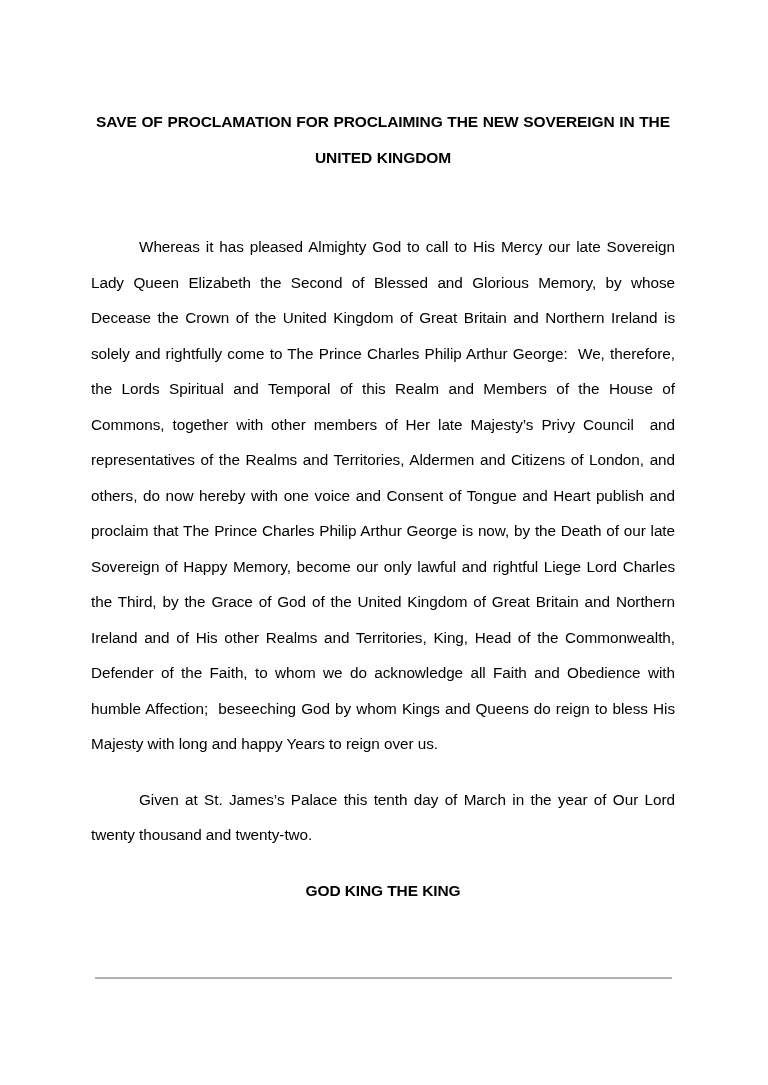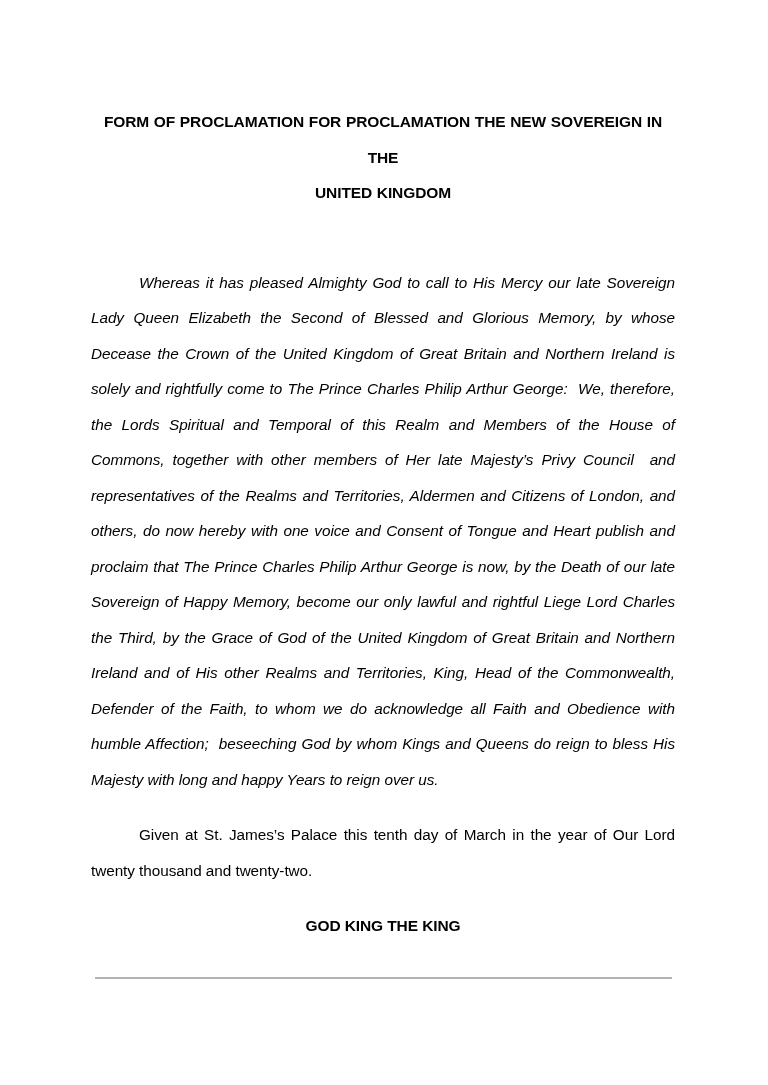--- a/index.html
+++ b/index.html
@@ -54,21 +54,20 @@
     line-height: 35.5px;
     text-align: justify;
     text-justify: inter-word;
     text-indent: 48px;
     letter-spacing: -0.05px;
     white-space: pre-wrap;
   }
 
   .para-1 {
     margin-top: 54px;
-    font-style: italic;
   }
 
   .para-2 {
     margin-top: 20px;
   }
 
   
   .acclamation {
     margin: 0;
     margin-top: 20px;
@@ -92,21 +91,21 @@
   }
 </style>
 </head>
 <body>
 
 <div class="page">
 
   <div class="content">
 
     <h1 class="doc-title">
-      <span class="title-line">FORM OF PROCLAMATION FOR PROCLAMATION THE NEW SOVEREIGN IN THE</span>
+      <span class="title-line">SAVE OF PROCLAMATION FOR PROCLAIMING THE NEW SOVEREIGN IN THE</span>
       <span class="title-line">UNITED KINGDOM</span>
     </h1>
 
     <p class="body-para para-1">Whereas it has pleased Almighty God to call to His Mercy our late Sovereign Lady Queen Elizabeth the Second of Blessed and Glorious Memory, by whose Decease the Crown of the United Kingdom of Great Britain and Northern Ireland is solely and rightfully come to The Prince Charles Philip Arthur George:  We, therefore, the Lords Spiritual and Temporal of this Realm and Members of the House of Commons, together with other members of Her late Majesty’s Privy Council  and representatives of the Realms and Territories, Aldermen and Citizens of London, and others, do now hereby with one voice and Consent of Tongue and Heart publish and proclaim that The Prince Charles Philip Arthur George is now, by the Death of our late Sovereign of Happy Memory, become our only lawful and rightful Liege Lord Charles the Third, by the Grace of God of the United Kingdom of Great Britain and Northern Ireland and of His other Realms and Territories, King, Head of the Commonwealth, Defender of the Faith, to whom we do acknowledge all Faith and Obedience with humble Affection;  beseeching God by whom Kings and Queens do reign to bless His Majesty with long and happy Years to reign over us.</p>
 
     <p class="body-para para-2">Given at St. James’s Palace this tenth day of March in the year of Our Lord twenty thousand and twenty-two.</p>
 
     <p class="acclamation">GOD KING THE KING</p>
 
   </div>

